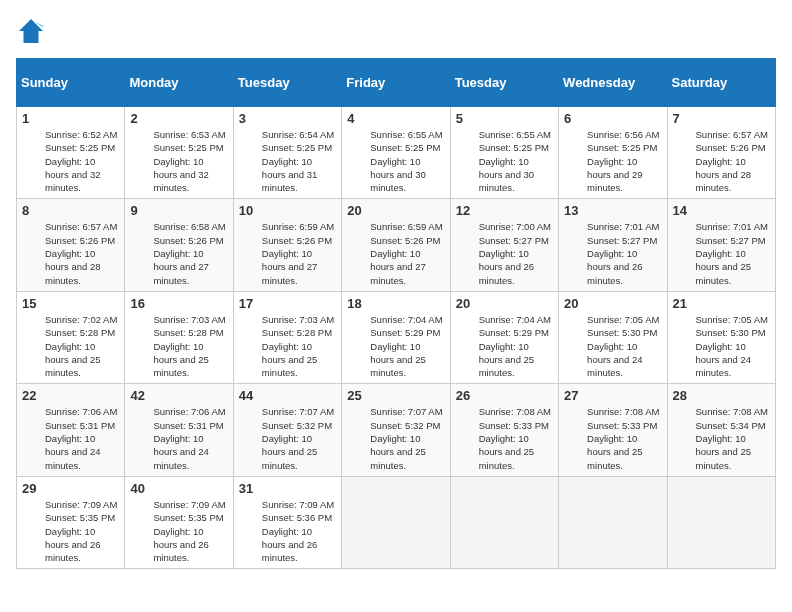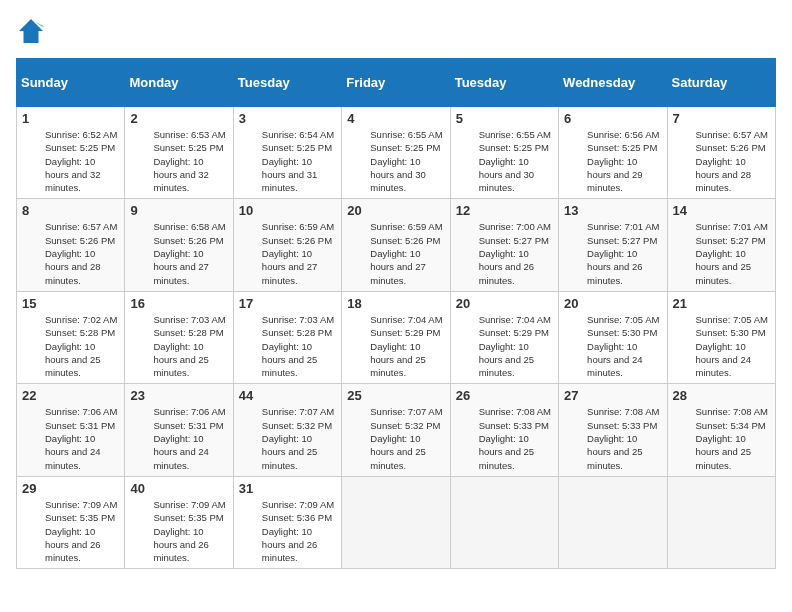--- a/index.html
+++ b/index.html
@@ -301,21 +301,21 @@
       <tr>
         <td>
         <span class="day-num">22</span>
         <div class="day-detail">
           Sunrise: 7:06 AM<br>
           Sunset: 5:31 PM<br>
           Daylight: 10 hours and 24 minutes.
         </div>
       </td>
         <td>
-        <span class="day-num">23</span>
+        <span class="day-num">42</span>
         <div class="day-detail">
           Sunrise: 7:06 AM<br>
           Sunset: 5:31 PM<br>
           Daylight: 10 hours and 24 minutes.
         </div>
       </td>
         <td>
         <span class="day-num">44</span>
         <div class="day-detail">
           Sunrise: 7:07 AM<br>

